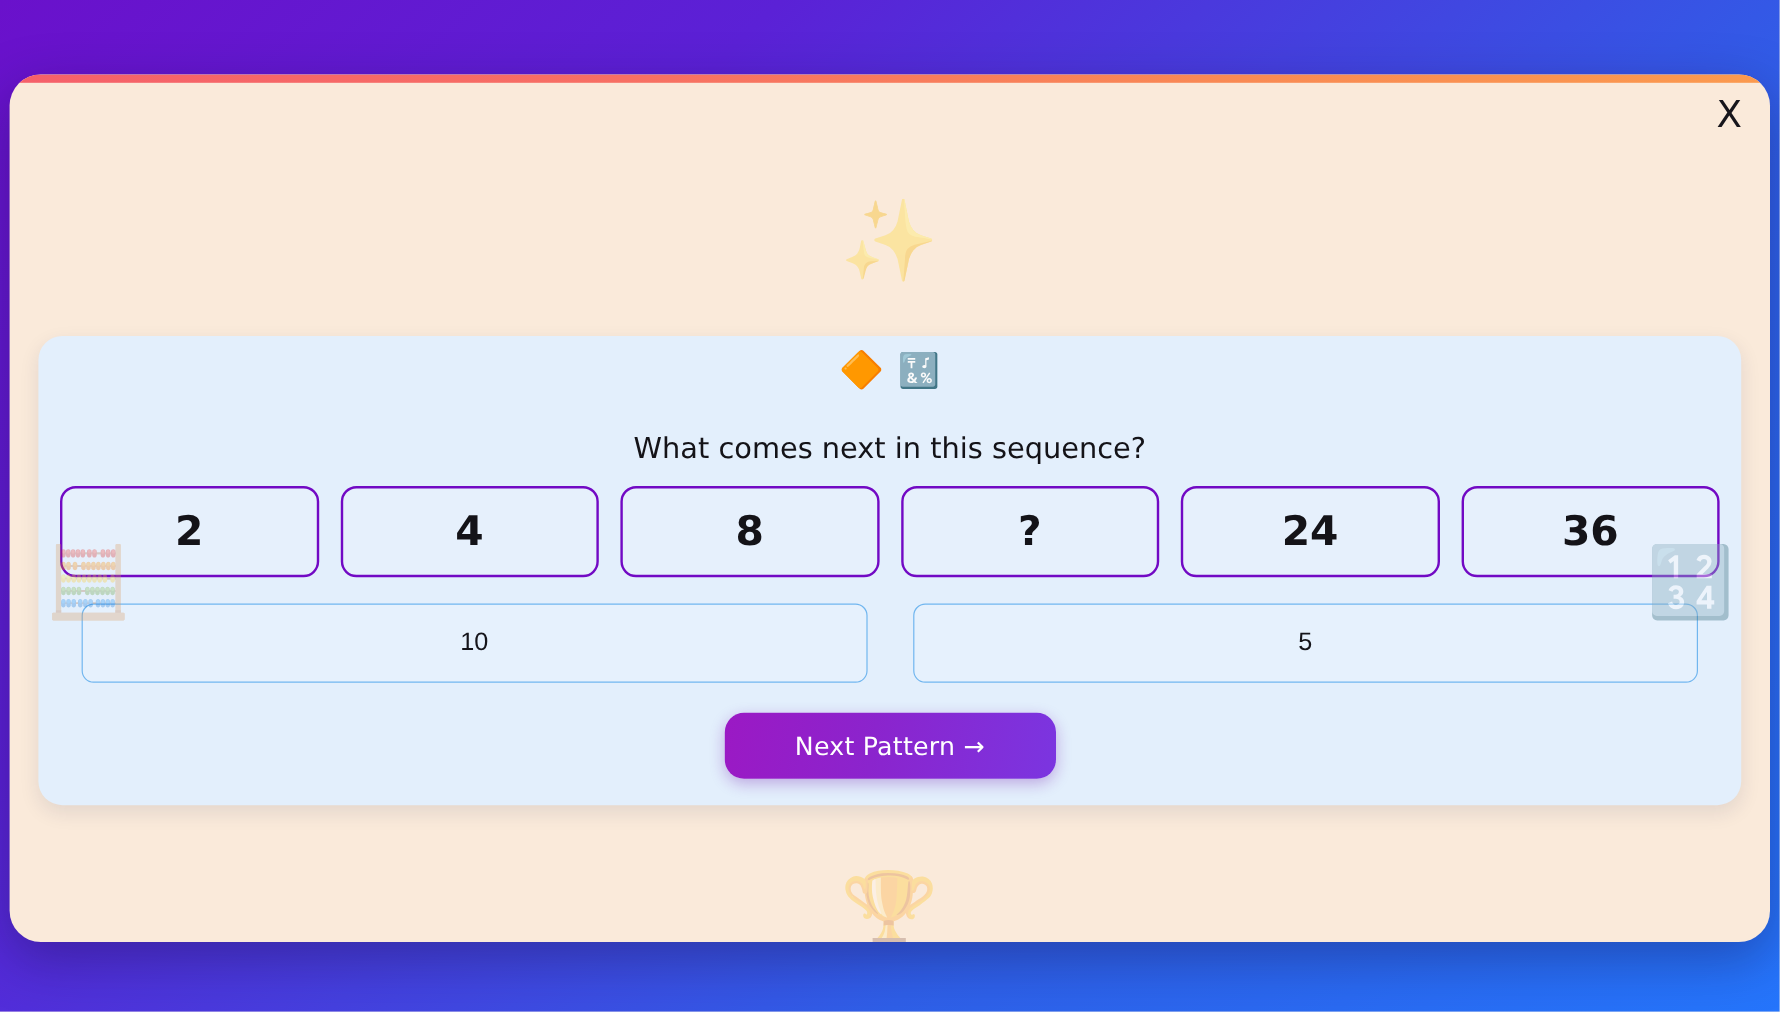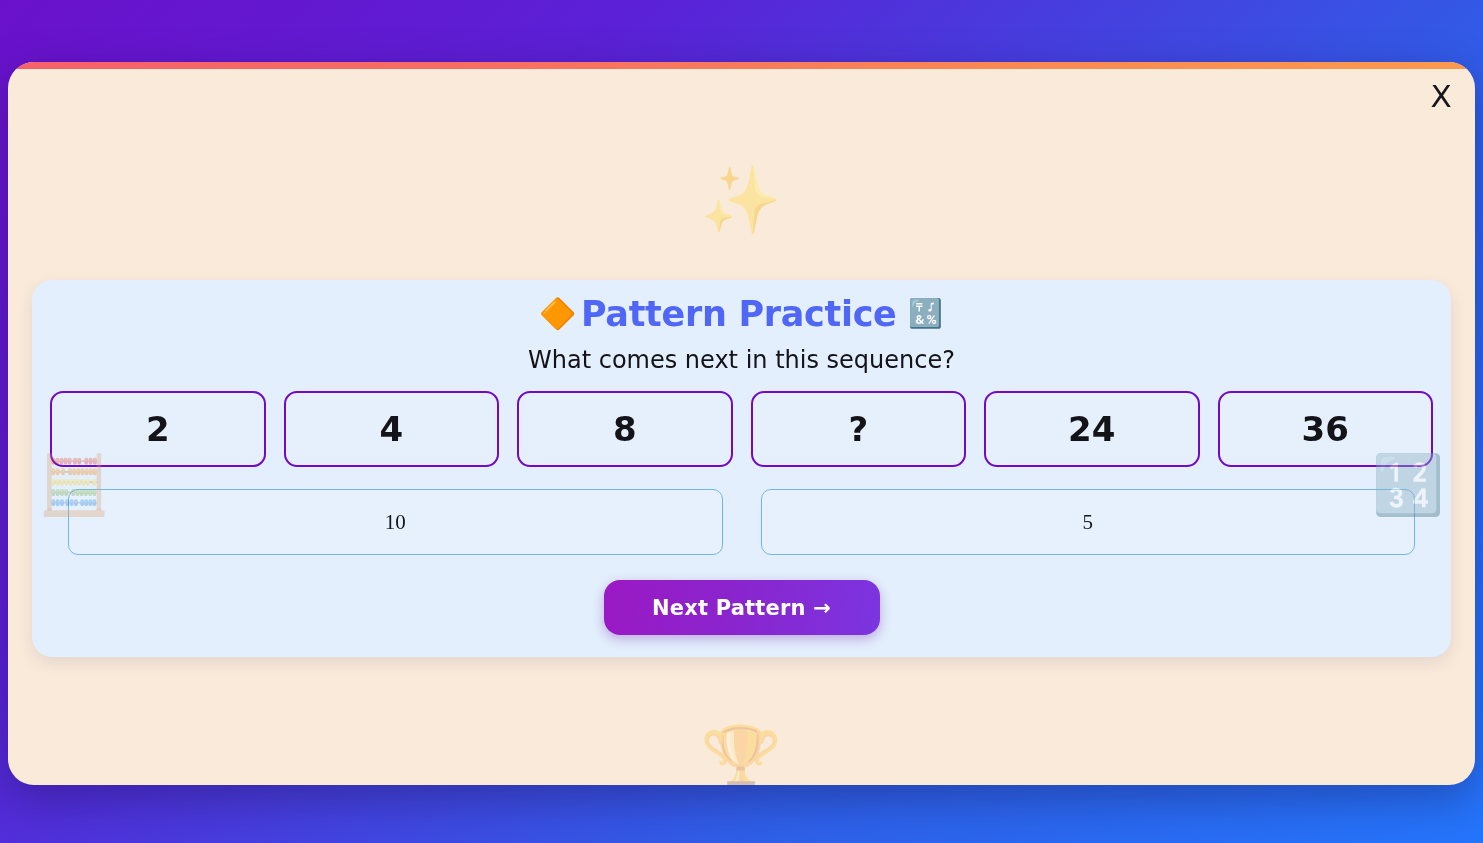--- a/index.html
+++ b/index.html
@@ -125,21 +125,21 @@
   }
 
   
   .quiz-panel {
     position: absolute;
     left: 24px;
     top: 218px;
     width: 1419px;
     background: #e3effc;
     border-radius: 20px;
-    padding: 14px 14px 22px 14px;
+    padding: 28px 14px 22px 14px;
     box-shadow: 0 6px 16px rgba(30, 40, 90, 0.10);
   }
 
   .question-text {
     text-align: center;
     font-family: "DejaVu Sans", sans-serif;
     font-size: 24px;
     font-weight: 400;
     color: #141318;
     margin-top: 52px;
@@ -178,21 +178,21 @@
   }
   .option-box {
     flex: 1 1 0;
     height: 66px;
     border: 1.6px solid #71b6ef;
     border-radius: 10px;
     background: #e6f1fd;
     display: flex;
     align-items: center;
     justify-content: center;
-    font-family: Liberation Serif, serif;
+    font-family: Liberation Sans, sans-serif;
     font-size: 21px;
     font-weight: 400;
     color: #15141a;
     cursor: pointer;
   }
 
   
   .next-row {
     display: flex;
     justify-content: center;
@@ -200,21 +200,21 @@
   }
   .next-button {
     width: 276px;
     height: 55px;
     border: none;
     border-radius: 16px;
     background: linear-gradient(100deg, #9b19c4 0%, #8b24cd 45%, #7b35e0 100%);
     color: #ffffff;
     font-family: "DejaVu Sans", sans-serif;
     font-size: 21px;
-    font-weight: 700;
+    font-weight: 400;
     letter-spacing: 0.2px;
     cursor: pointer;
     box-shadow: 0 4px 12px rgba(110, 20, 170, 0.32);
     display: flex;
     align-items: center;
     justify-content: center;
   }
 </style>
 </head>
 <body>
@@ -252,17 +252,16 @@
       </div>
 
     <div class="next-row">
       <button class="next-button">Next Pattern →</button>
     </div>
 
   </div>
 
   <div class="title-row">
     <span class="title-icon-shapes">🔶</span>
-    <span class="title-text">Pattern Practice</span>
     <span class="title-icon-symbols">🔣</span>
   </div>
 
 </div>
 
 </body></html>

